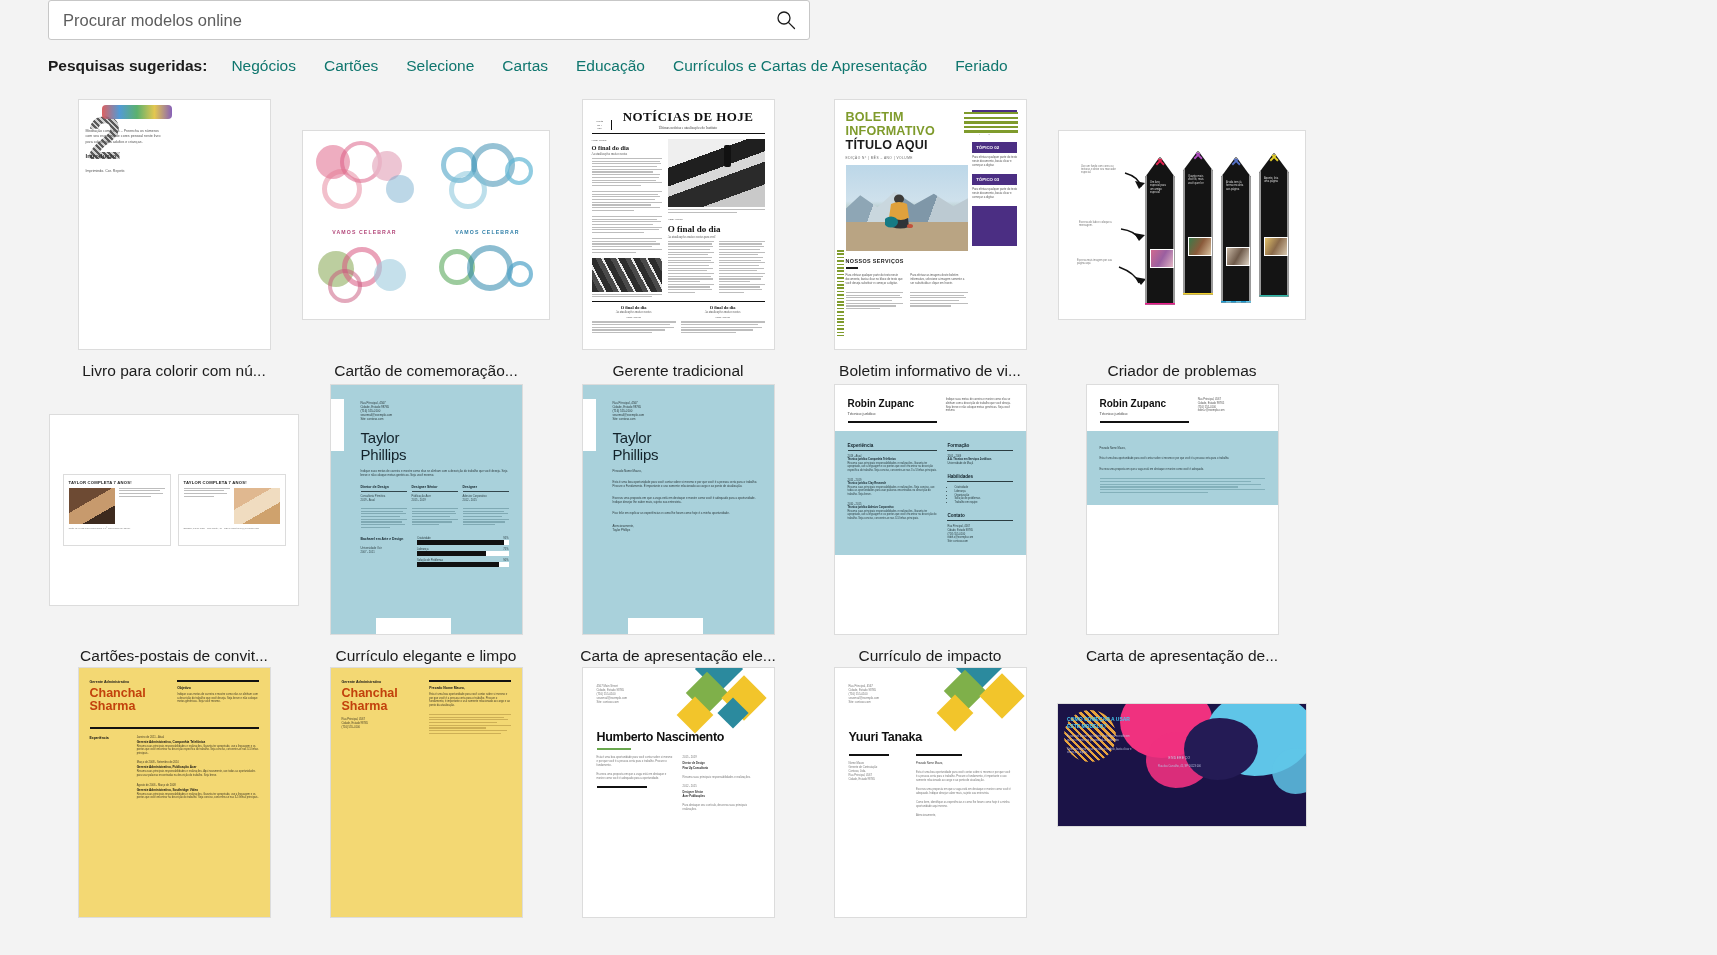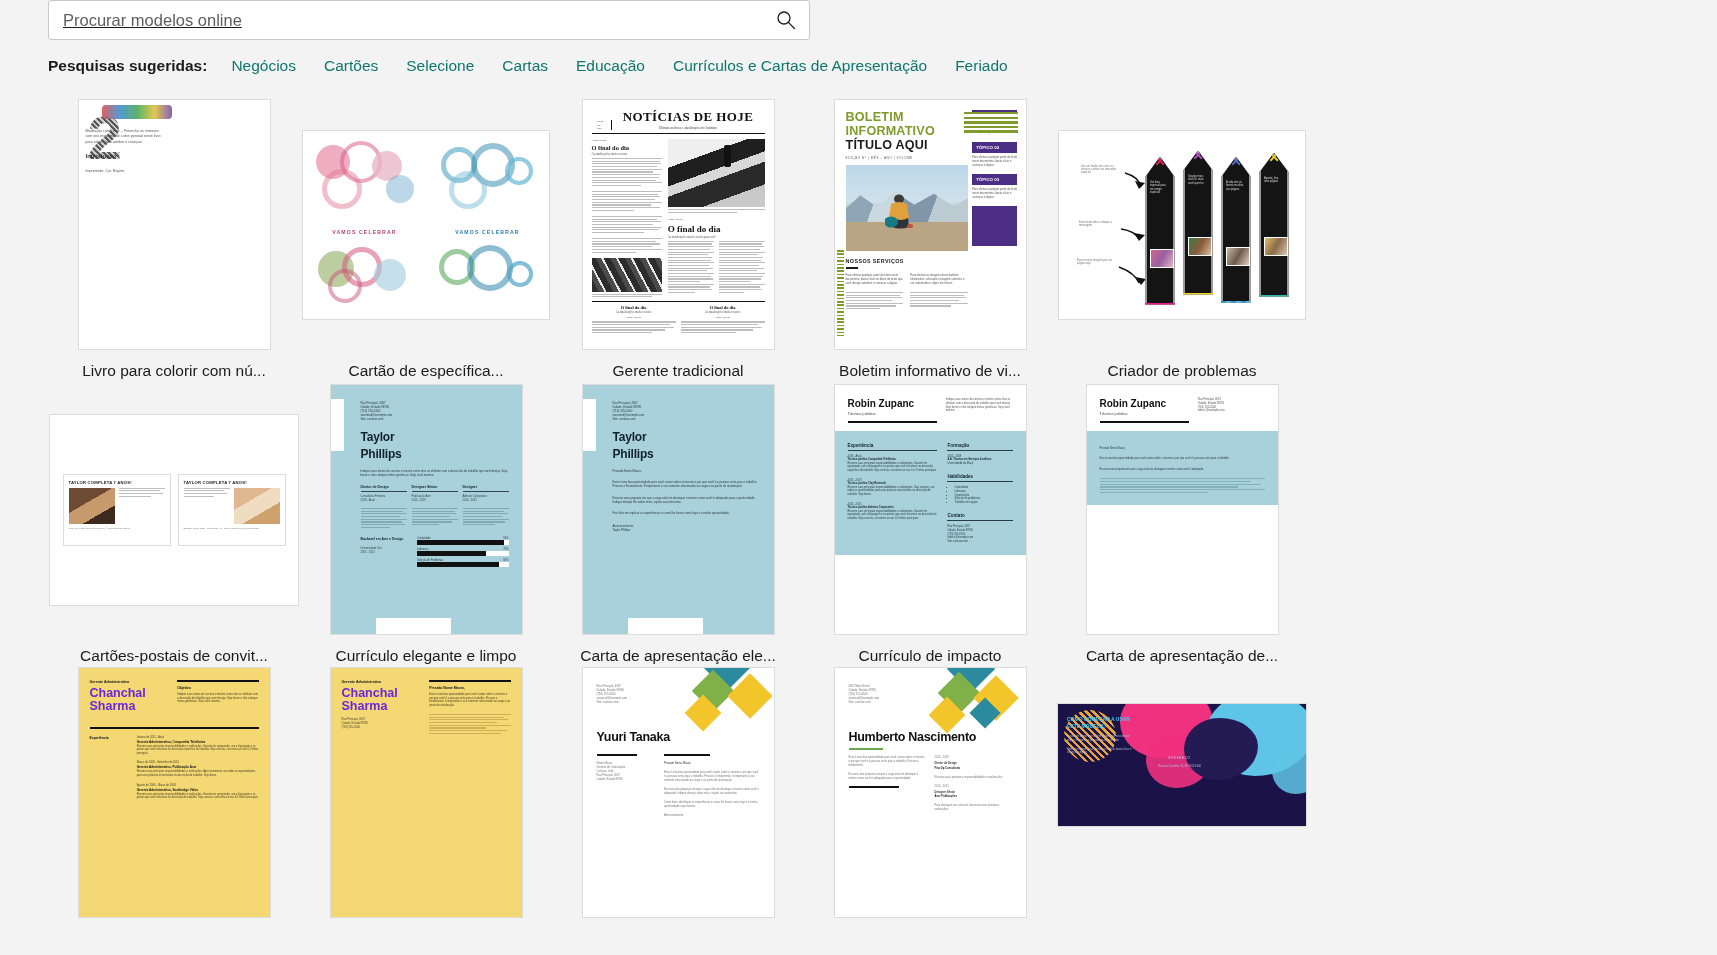--- a/index.html
+++ b/index.html
@@ -34,21 +34,20 @@
     border: 1px solid #c7c7c7;
     border-radius: 3px;
     display: flex; align-items: center;
     padding: 0 12px;
   }
   .search-input {
     flex: 1; border: 0; outline: none;
     font-family: "Liberation Sans", sans-serif;
     font-size: 16.5px; color: #1b1b1b;
     background: transparent;
-    text-decoration: underline;
   }
   .search-input::placeholder { color: #5d5d5d; }
   .search-icon { width: 22px; height: 22px; flex: 0 0 22px; }
 
   
   .suggested {
     display: flex; align-items: baseline;
     gap: 0; margin-top: 17px; flex-wrap: nowrap;
     font-size: 15.5px;
   }
@@ -189,21 +188,21 @@
   .pcard .ph { width:46px; height:36px; }
   .pcard .pl { flex:1; }
   .pcard .pb { font-size:2.4px; color:#777; line-height:3.2px; margin-top:3px;}
 
   
   .tb-tay { background:#a9d1db; position:relative; padding:0; }
   .tb-tay .wtabL { position:absolute; left:0; top:14px; width:13px; height:52px; background:#fff;}
   .tb-tay .wtabB { position:absolute; left:45px; bottom:0; width:75px; height:16px; background:#fff;}
   .tb-tay .inner { padding:16px 13px 0 30px;}
   .tb-tay .addr { font-size:2.9px; color:#2c3a3d; line-height:4px;}
-  .tb-tay .nm { font-size:12px; font-weight:700; color:#12222a; line-height:17px; margin:8px 0 6px; letter-spacing:-.2px;}
+  .tb-tay .nm { font-size:15px; font-weight:400; color:#12222a; line-height:17px; margin:8px 0 6px; letter-spacing:-.2px;}
   .tb-tay .sum { font-size:2.9px; color:#2c3a3d; line-height:4.2px;}
   .tb-tay .c3 { display:flex; gap:5px; margin-top:8px;}
   .tb-tay .c3 > div { flex:1; }
   .tb-tay .ch { font-size:3.4px; font-weight:700; color:#12222a; padding-bottom:2px; border-bottom:.8px solid #33464c; margin-bottom:3px;}
   .tb-tay .cs { font-size:2.7px; color:#31454a; line-height:3.8px; }
   .tb-tay .skills { display:flex; gap:5px; margin-top:9px;}
   .tb-tay .bar { height:5px; background:#111; margin-bottom:3px; position:relative;}
   .tb-tay .bar span { position:absolute; right:0; top:0; bottom:0; background:#fff;}
 
   
@@ -215,21 +214,21 @@
   .tb-rz .blurb { font-size:2.7px; color:#555; line-height:3.8px; width:42%;}
   .tb-rz .body { background:#a9d1db; padding:12px 13px; display:flex; gap:10px; }
   .tb-rz .bh { font-size:4.6px; font-weight:700; color:#12222a; padding-bottom:2px; border-bottom:1px solid #2b3d42; margin-bottom:4px;}
   .tb-rz .bs { font-size:2.6px; color:#2a3c41; line-height:3.6px;}
   .tb-rz .bs b { color:#12222a; }
 
   
   .tb-ch { background:#f3d873; padding:12px 11px;}
   .tb-ch .r1 { display:flex; gap:10px;}
   .tb-ch .role { font-size:3.6px; font-weight:700; color:#161616;}
-  .tb-ch .nm { font-size:12.5px; font-weight:700; color:#6d28d9; line-height:13px; margin-top:3px;}
+  .tb-ch .nm { font-size:12.5px; font-weight:700; color:#c2410c; line-height:13px; margin-top:3px;}
   .tb-ch .obj { flex:1; }
   .tb-ch .objrule { height:1.8px; background:#111; margin-bottom:4px;}
   .tb-ch .objh { font-size:3.4px; font-weight:700; color:#111;}
   .tb-ch .objb { font-size:2.7px; color:#4a4228; line-height:3.8px; margin-top:3px;}
   .tb-ch .sep { height:1.6px; background:#111; margin:14px 0 7px;}
   .tb-ch .r2 { display:flex; gap:10px;}
   .tb-ch .lbl { width:22%; font-size:3.4px; font-weight:700; color:#111;}
   .tb-ch .ex { flex:1;}
   .tb-ch .exd { font-size:2.7px; color:#4a4228;}
   .tb-ch .exh { font-size:3.1px; color:#111; font-weight:700; margin:1px 0;}
@@ -333,21 +332,21 @@
             </div>
             <div class="cap g">VAMOS CELEBRAR</div>
             <div class="swirls" style="height:62px">
               <span class="circ" style="left:4px;top:4px;width:36px;height:36px;border:5px solid #5aa85c;opacity:.6"></span>
               <span class="circ" style="left:32px;top:0;width:46px;height:46px;border:6px solid #2e86ab;opacity:.55"></span>
               <span class="circ" style="left:72px;top:16px;width:26px;height:26px;border:4px solid #4fa3c7;opacity:.7"></span>
             </div>
           </div>
         </div>
       </div>
-      <div class="caption">Cartão de específica...</div>
+      <div class="caption">Cartão de comemoração...</div>
     </div>
 
     <div class="cell">
       <div class="thumb-wrap">
         <div class="thumb t-portrait tb-news">
           <div class="masthead">
             <div class="mh-box">Edição<br>Vol 1<br>Hoje</div>
             <div class="mh-t">
               <div class="nm">NOTÍCIAS DE HOJE</div>
               <div class="ns">Últimas notícias e atualizações do Instituto</div>
@@ -920,20 +919,56 @@
               <div class="lines" style="margin-top:6px">
                 <i style="width:100%;background:#cdaf55"></i>
                   <i style="width:92%;background:#cdaf55"></i>
                 <i style="width:97%;background:#cdaf55"></i>
                   <i style="width:84%;background:#cdaf55"></i>
                 <i style="width:100%;background:#cdaf55"></i>
                   <i style="width:70%;background:#cdaf55"></i>
                 <i style="width:96%;background:#cdaf55"></i>
                   <i style="width:88%;background:#cdaf55"></i>
               </div>
+            </div>
+          </div>
+        </div>
+      </div>
+    </div>
+
+    <div class="cell">
+      <div class="thumb-wrap" style="height:180px;align-items:flex-start">
+        <div class="thumb t-portrait tb-dia">
+          <span class="dia" style="right:38px;top:-16px;width:34px;height:34px;background:#2b8a9e;"></span>
+          <span class="dia" style="right:52px;top:10px;width:30px;height:30px;background:#7fb04a;"></span>
+          <span class="dia" style="right:14px;top:14px;width:32px;height:32px;background:#f2c52b;"></span>
+          <span class="dia" style="right:66px;top:34px;width:26px;height:26px;background:#f2c52b;"></span>
+          <span class="dia" style="right:30px;top:34px;width:22px;height:22px;background:#2b8a9e;"></span>
+          <div class="addr" style="white-space:pre-line">4567 Main Street
+Cidade, Estado 98765
+(716) 555-0100
+seuemail@exemplo.com
+Site: contoso.com</div>
+          <div class="nm">Humberto Nascimento</div>
+          <div class="grule"></div>
+          <div class="cols">
+            <div style="width:50%">
+              <div class="p">Esta é uma boa oportunidade para você contar sobre si mesmo e por que você é a pessoa certa para o trabalho. Procure o fundamento.</div>
+              <div class="p">Escreva uma proposta em que a vaga está em destaque e mostre como você é adequado para a oportunidade.</div>
+              <div class="brule"></div>
+            </div>
+            <div style="width:50%">
+              <div class="p" style="margin-bottom:2px">2015 - 2019</div>
+              <div class="p" style="color:#333;font-weight:700;margin-bottom:1px">Diretor de Design</div>
+              <div class="p" style="color:#222;font-weight:700">Fina Up Consultoria</div>
+              <div class="p">Resuma suas principais responsabilidades e realizações.</div>
+              <div class="p" style="margin-bottom:2px">2012 - 2015</div>
+              <div class="p" style="color:#333;font-weight:700;margin-bottom:1px">Designer Sênior</div>
+              <div class="p" style="color:#222;font-weight:700">Ácer Publicações</div>
+              <div class="p">Para destaque seu currículo, descreva suas principais realizações.</div>
             </div>
           </div>
         </div>
       </div>
     </div>
 
     <div class="cell">
       <div class="thumb-wrap" style="height:180px;align-items:flex-start">
         <div class="thumb t-portrait tb-dia">
           <span class="dia" style="right:30px;top:-18px;width:34px;height:34px;background:#2b8a9e;"></span>
@@ -962,56 +997,20 @@
               <div class="p">Escreva uma proposta em que a vaga está em destaque e mostre como você é adequado. Indique desejar saber mais, sujeito sua entrevista.</div>
               <div class="p">Como bem, identifique as experiências e como lhe foram como hoje é a minha oportunidade aqui mesmo.</div>
               <div class="p">Atenciosamente,</div>
             </div>
           </div>
         </div>
       </div>
     </div>
 
     <div class="cell">
-      <div class="thumb-wrap" style="height:180px;align-items:flex-start">
-        <div class="thumb t-portrait tb-dia">
-          <span class="dia" style="right:38px;top:-16px;width:34px;height:34px;background:#2b8a9e;"></span>
-          <span class="dia" style="right:52px;top:10px;width:30px;height:30px;background:#7fb04a;"></span>
-          <span class="dia" style="right:14px;top:14px;width:32px;height:32px;background:#f2c52b;"></span>
-          <span class="dia" style="right:66px;top:34px;width:26px;height:26px;background:#f2c52b;"></span>
-          <span class="dia" style="right:30px;top:34px;width:22px;height:22px;background:#2b8a9e;"></span>
-          <div class="addr" style="white-space:pre-line">4567 Main Street
-Cidade, Estado 98765
-(716) 555-0100
-seuemail@exemplo.com
-Site: contoso.com</div>
-          <div class="nm">Humberto Nascimento</div>
-          <div class="grule"></div>
-          <div class="cols">
-            <div style="width:50%">
-              <div class="p">Esta é uma boa oportunidade para você contar sobre si mesmo e por que você é a pessoa certa para o trabalho. Procure o fundamento.</div>
-              <div class="p">Escreva uma proposta em que a vaga está em destaque e mostre como você é adequado para a oportunidade.</div>
-              <div class="brule"></div>
-            </div>
-            <div style="width:50%">
-              <div class="p" style="margin-bottom:2px">2015 - 2019</div>
-              <div class="p" style="color:#333;font-weight:700;margin-bottom:1px">Diretor de Design</div>
-              <div class="p" style="color:#222;font-weight:700">Fina Up Consultoria</div>
-              <div class="p">Resuma suas principais responsabilidades e realizações.</div>
-              <div class="p" style="margin-bottom:2px">2012 - 2015</div>
-              <div class="p" style="color:#333;font-weight:700;margin-bottom:1px">Designer Sênior</div>
-              <div class="p" style="color:#222;font-weight:700">Ácer Publicações</div>
-              <div class="p">Para destaque seu currículo, descreva suas principais realizações.</div>
-            </div>
-          </div>
-        </div>
-      </div>
-    </div>
-
-    <div class="cell">
       <div class="thumb-wrap" style="height:180px;align-items:flex-start;padding-top:36px">
         <div class="thumb tb-ev" style="width:250px;height:124px">
           <span class="blob" style="left:62px;top:-18px;width:92px;height:72px;background:#f0317f;"></span>
           <span class="blob" style="left:88px;top:28px;width:66px;height:56px;background:#f0317f;opacity:.9"></span>
           <span class="blob" style="left:148px;top:-12px;width:108px;height:84px;background:#5fc5e8;"></span>
           <span class="blob" style="left:126px;top:14px;width:74px;height:62px;background:#241b55;"></span>
           <span class="blob" style="left:214px;top:44px;width:52px;height:46px;background:#5fc5e8;opacity:.85"></span>
           <div class="hatch"></div>
           <div class="col cL">
             <div class="hdr">COMO COMEÇAR A USAR ESTE MODELO?</div>

